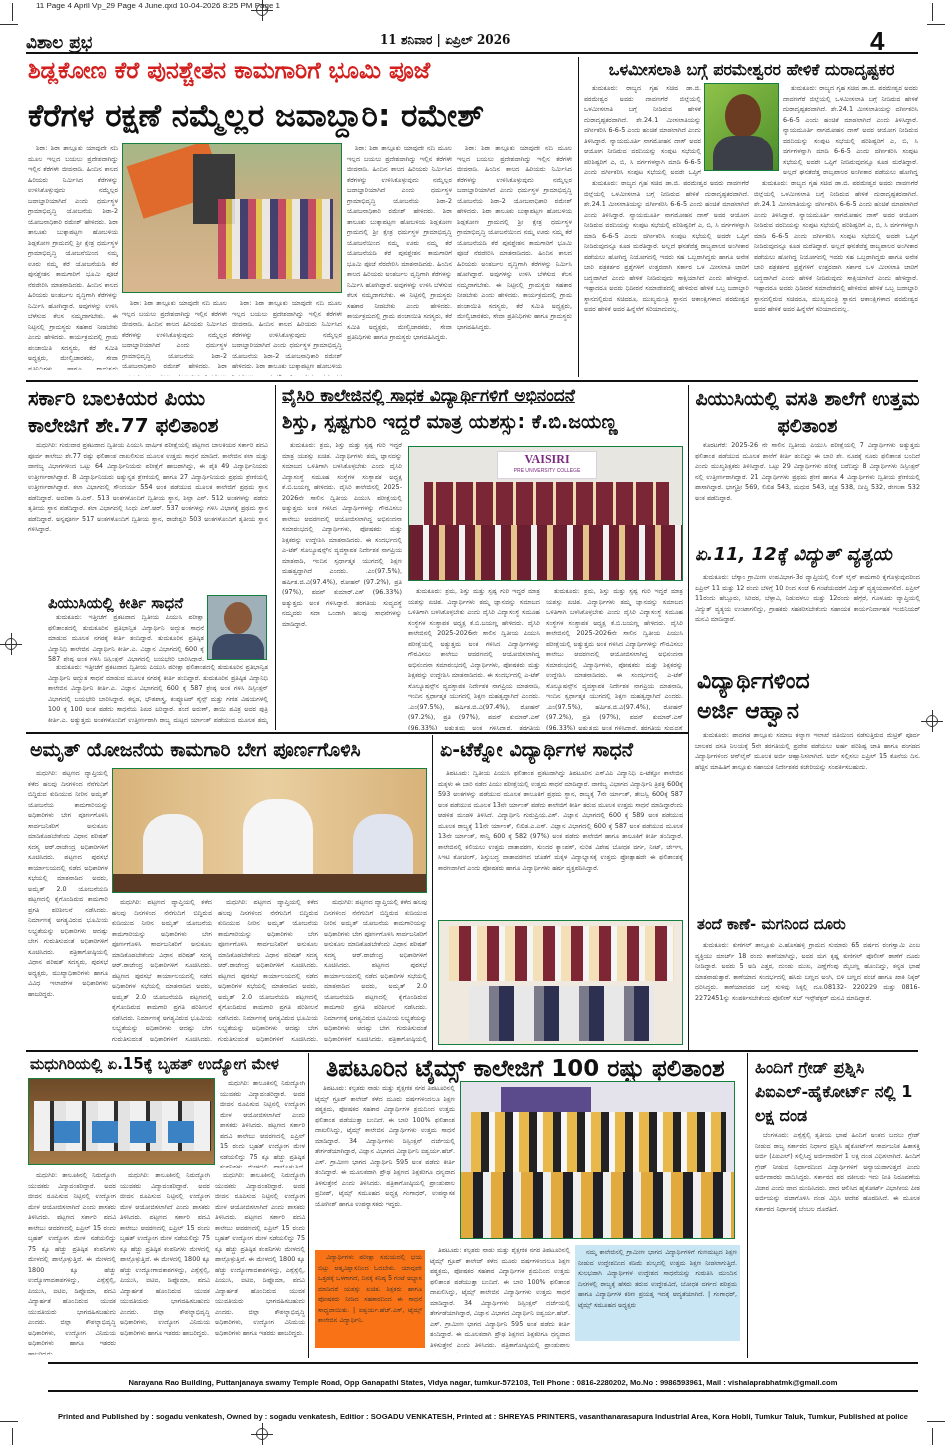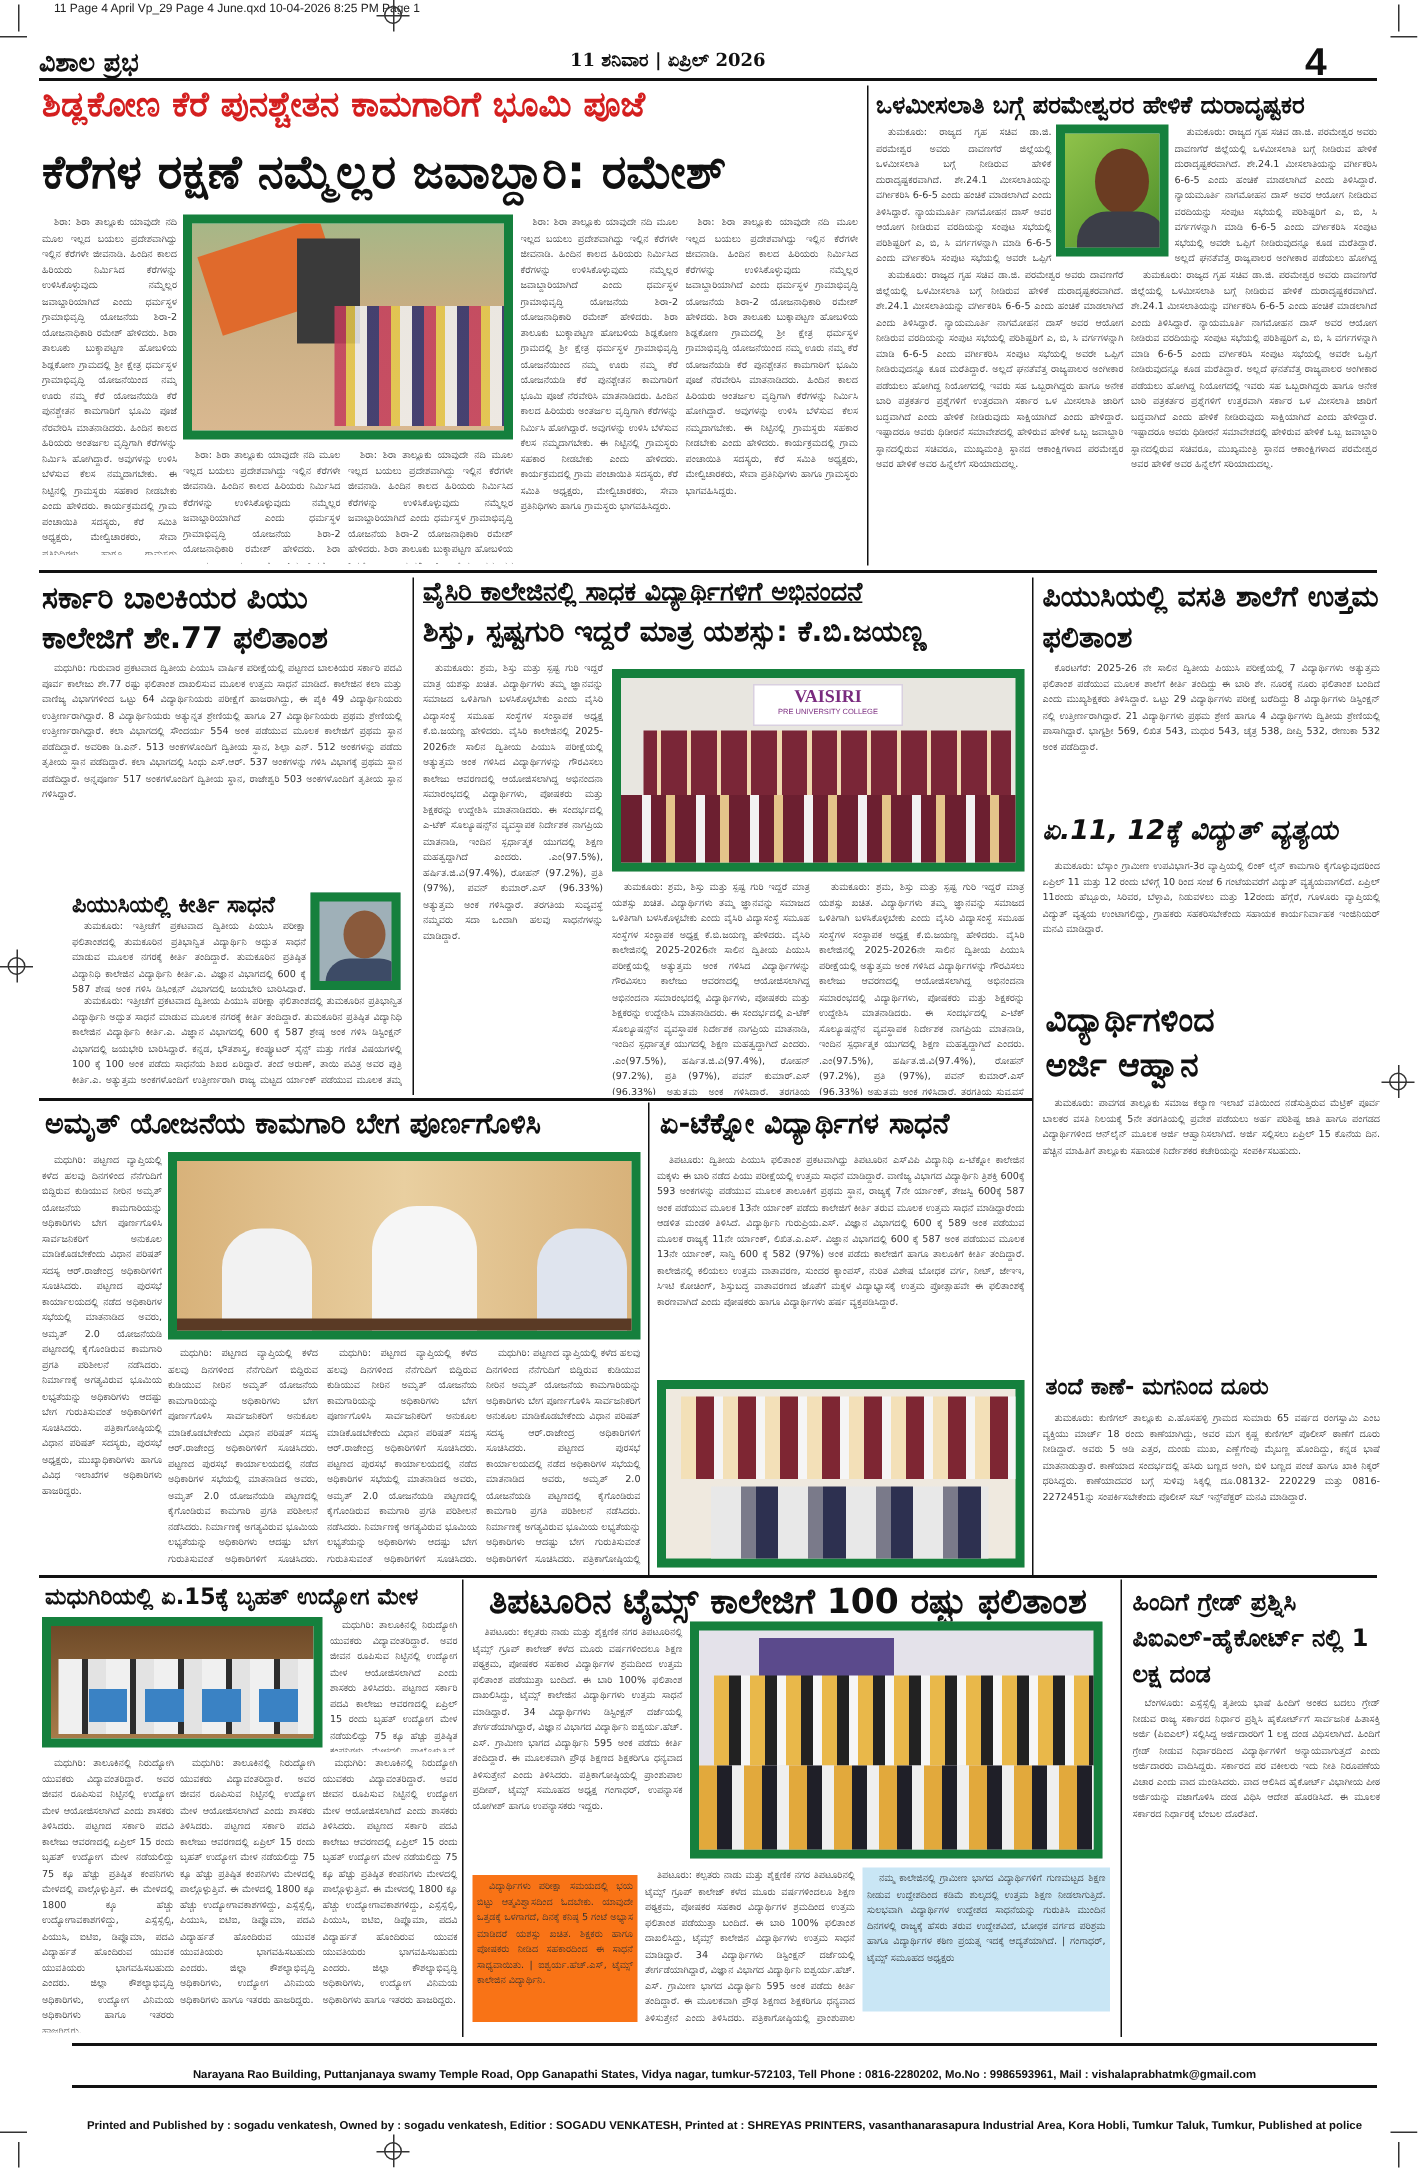--- a/index.html
+++ b/index.html
@@ -14,21 +14,21 @@
 
   .masthead-logo { left: 26px; top: 32px; font-size: 17px; font-weight: bold; font-family: "DejaVu Sans", sans-serif; }
   .masthead-date { left: 380px; top: 33px; font-size: 12px; font-weight: bold; font-family: "DejaVu Serif", serif; }
   .masthead-page { left: 870px; top: 26px; font-size: 26px; font-weight: bold; font-family: "Liberation Sans", sans-serif; }
   .rule { background: #111; }
 
   .head-red { color: #d41f1f; font-weight: bold; }
   .head-black { color: #111; font-weight: bold; }
   .txt { font-size: 6.4px; line-height: 10.5px; color: #333; text-align: justify; overflow: hidden; }
   .txt p { text-indent: 8px; margin-bottom: 1px; }
-  .photo { overflow: hidden; border: 6px solid #15803d; }
+  .photo { overflow: hidden; border: 1px solid #15803d; }
   .box-pink { background: #f97316; }
   .box-blue { background: #c9e6f5; }
   .footer { font-family: "Liberation Sans", sans-serif; font-size: 7.6px; font-weight: bold; text-align: center; line-height: 11px; color: #111; }
   .vline { width: 1px; background: #111; }
 </style>
 </head>
 <body>
 
 <div class="abs slug">11 Page 4 April Vp_29 Page 4 June.qxd 10-04-2026 8:25 PM Page 1</div>
 <div class="abs reg" style="left:256px;top:4px;"></div>
@@ -67,21 +67,21 @@
   </div>
 <div class="abs txt" style="left:347px;top:143px;width:105px;height:233px;">
     <p>ಶಿರಾ: ಶಿರಾ ತಾಲ್ಲೂಕು ಯಾವುದೇ ನದಿ ಮೂಲ ಇಲ್ಲದ ಬಯಲು ಪ್ರದೇಶವಾಗಿದ್ದು ಇಲ್ಲಿನ ಕೆರೆಗಳೇ ಜೀವನಾಡಿ. ಹಿಂದಿನ ಕಾಲದ ಹಿರಿಯರು ನಿರ್ಮಿಸಿದ ಕೆರೆಗಳನ್ನು ಉಳಿಸಿಕೊಳ್ಳುವುದು ನಮ್ಮೆಲ್ಲರ ಜವಾಬ್ದಾರಿಯಾಗಿದೆ ಎಂದು ಧರ್ಮಸ್ಥಳ ಗ್ರಾಮಾಭಿವೃದ್ಧಿ ಯೋಜನೆಯ ಶಿರಾ-2 ಯೋಜನಾಧಿಕಾರಿ ರಮೇಶ್ ಹೇಳಿದರು. ಶಿರಾ ತಾಲೂಕು ಬುಕ್ಕಾಪಟ್ಟಣ ಹೋಬಳಿಯ ಶಿಡ್ಲಕೋಣ ಗ್ರಾಮದಲ್ಲಿ ಶ್ರೀ ಕ್ಷೇತ್ರ ಧರ್ಮಸ್ಥಳ ಗ್ರಾಮಾಭಿವೃದ್ಧಿ ಯೋಜನೆಯಿಂದ ನಮ್ಮ ಊರು ನಮ್ಮ ಕೆರೆ ಯೋಜನೆಯಡಿ ಕೆರೆ ಪುನಶ್ಚೇತನ ಕಾಮಗಾರಿಗೆ ಭೂಮಿ ಪೂಜೆ ನೆರವೇರಿಸಿ ಮಾತನಾಡಿದರು. ಹಿಂದಿನ ಕಾಲದ ಹಿರಿಯರು ಅಂತರ್ಜಲ ವೃದ್ಧಿಗಾಗಿ ಕೆರೆಗಳನ್ನು ನಿರ್ಮಿಸಿ ಹೋಗಿದ್ದಾರೆ. ಅವುಗಳನ್ನು ಉಳಿಸಿ ಬೆಳೆಸುವ ಕೆಲಸ ನಮ್ಮದಾಗಬೇಕು. ಈ ನಿಟ್ಟಿನಲ್ಲಿ ಗ್ರಾಮಸ್ಥರು ಸಹಕಾರ ನೀಡಬೇಕು ಎಂದು ಹೇಳಿದರು. ಕಾರ್ಯಕ್ರಮದಲ್ಲಿ ಗ್ರಾಮ ಪಂಚಾಯಿತಿ ಸದಸ್ಯರು, ಕೆರೆ ಸಮಿತಿ ಅಧ್ಯಕ್ಷರು, ಮೇಲ್ವಿಚಾರಕರು, ಸೇವಾ ಪ್ರತಿನಿಧಿಗಳು ಹಾಗೂ ಗ್ರಾಮಸ್ಥರು ಭಾಗವಹಿಸಿದ್ದರು.</p>
   </div>
 <div class="abs txt" style="left:457px;top:143px;width:115px;height:233px;">
     <p>ಶಿರಾ: ಶಿರಾ ತಾಲ್ಲೂಕು ಯಾವುದೇ ನದಿ ಮೂಲ ಇಲ್ಲದ ಬಯಲು ಪ್ರದೇಶವಾಗಿದ್ದು ಇಲ್ಲಿನ ಕೆರೆಗಳೇ ಜೀವನಾಡಿ. ಹಿಂದಿನ ಕಾಲದ ಹಿರಿಯರು ನಿರ್ಮಿಸಿದ ಕೆರೆಗಳನ್ನು ಉಳಿಸಿಕೊಳ್ಳುವುದು ನಮ್ಮೆಲ್ಲರ ಜವಾಬ್ದಾರಿಯಾಗಿದೆ ಎಂದು ಧರ್ಮಸ್ಥಳ ಗ್ರಾಮಾಭಿವೃದ್ಧಿ ಯೋಜನೆಯ ಶಿರಾ-2 ಯೋಜನಾಧಿಕಾರಿ ರಮೇಶ್ ಹೇಳಿದರು. ಶಿರಾ ತಾಲೂಕು ಬುಕ್ಕಾಪಟ್ಟಣ ಹೋಬಳಿಯ ಶಿಡ್ಲಕೋಣ ಗ್ರಾಮದಲ್ಲಿ ಶ್ರೀ ಕ್ಷೇತ್ರ ಧರ್ಮಸ್ಥಳ ಗ್ರಾಮಾಭಿವೃದ್ಧಿ ಯೋಜನೆಯಿಂದ ನಮ್ಮ ಊರು ನಮ್ಮ ಕೆರೆ ಯೋಜನೆಯಡಿ ಕೆರೆ ಪುನಶ್ಚೇತನ ಕಾಮಗಾರಿಗೆ ಭೂಮಿ ಪೂಜೆ ನೆರವೇರಿಸಿ ಮಾತನಾಡಿದರು. ಹಿಂದಿನ ಕಾಲದ ಹಿರಿಯರು ಅಂತರ್ಜಲ ವೃದ್ಧಿಗಾಗಿ ಕೆರೆಗಳನ್ನು ನಿರ್ಮಿಸಿ ಹೋಗಿದ್ದಾರೆ. ಅವುಗಳನ್ನು ಉಳಿಸಿ ಬೆಳೆಸುವ ಕೆಲಸ ನಮ್ಮದಾಗಬೇಕು. ಈ ನಿಟ್ಟಿನಲ್ಲಿ ಗ್ರಾಮಸ್ಥರು ಸಹಕಾರ ನೀಡಬೇಕು ಎಂದು ಹೇಳಿದರು. ಕಾರ್ಯಕ್ರಮದಲ್ಲಿ ಗ್ರಾಮ ಪಂಚಾಯಿತಿ ಸದಸ್ಯರು, ಕೆರೆ ಸಮಿತಿ ಅಧ್ಯಕ್ಷರು, ಮೇಲ್ವಿಚಾರಕರು, ಸೇವಾ ಪ್ರತಿನಿಧಿಗಳು ಹಾಗೂ ಗ್ರಾಮಸ್ಥರು ಭಾಗವಹಿಸಿದ್ದರು.</p>
   </div>
 
 <div class="abs vline" style="left:578px;top:57px;height:320px;"></div>
 
-<div class="abs head-black" style="left:584px;top:60px;width:335px;font-size:16px;">ಒಳಮೀಸಲಾತಿ ಬಗ್ಗೆ ಪರಮೇಶ್ವರರ ಹೇಳಿಕೆ ದುರಾದೃಷ್ಟಕರ</div>
+<div class="abs head-black" style="left:584px;top:60px;width:335px;font-size:16px;text-align:center;">ಒಳಮೀಸಲಾತಿ ಬಗ್ಗೆ ಪರಮೇಶ್ವರರ ಹೇಳಿಕೆ ದುರಾದೃಷ್ಟಕರ</div>
 <div class="abs txt" style="left:584px;top:83px;width:117px;height:93px;">
     <p>ತುಮಕೂರು: ರಾಜ್ಯದ ಗೃಹ ಸಚಿವ ಡಾ.ಜಿ. ಪರಮೇಶ್ವರ ಅವರು ದಾವಣಗೆರೆ ಜಿಲ್ಲೆಯಲ್ಲಿ ಒಳಮೀಸಲಾತಿ ಬಗ್ಗೆ ನೀಡಿರುವ ಹೇಳಿಕೆ ದುರಾದೃಷ್ಟಕರವಾಗಿದೆ. ಶೇ.24.1 ಮೀಸಲಾತಿಯನ್ನು ವರ್ಗೀಕರಿಸಿ 6-6-5 ಎಂದು ಹಂಚಿಕೆ ಮಾಡಲಾಗಿದೆ ಎಂದು ತಿಳಿಸಿದ್ದಾರೆ. ನ್ಯಾಯಮೂರ್ತಿ ನಾಗಮೋಹನ ದಾಸ್ ಅವರ ಆಯೋಗ ನೀಡಿರುವ ವರದಿಯನ್ನು ಸಂಪುಟ ಸಭೆಯಲ್ಲಿ ಪರಿಶಿಷ್ಟರಿಗೆ ಎ, ಬಿ, ಸಿ ವರ್ಗಗಳನ್ನಾಗಿ ಮಾಡಿ 6-6-5 ಎಂದು ವರ್ಗೀಕರಿಸಿ ಸಂಪುಟ ಸಭೆಯಲ್ಲಿ ಅವರೇ ಒಪ್ಪಿಗೆ ನೀಡಿರುವುದನ್ನೂ ಕೂಡ ಮರೆತಿದ್ದಾರೆ. ಅಲ್ಲದೆ ಘನತೆವೆತ್ತ ರಾಜ್ಯಪಾಲರ ಅಂಗೀಕಾರ ಪಡೆಯಲು ಹೋಗಿದ್ದ ನಿಯೋಗದಲ್ಲಿ ಇವರು ಸಹ ಒಬ್ಬರಾಗಿದ್ದರು ಹಾಗೂ ಅನೇಕ ಬಾರಿ ಪತ್ರಕರ್ತರ ಪ್ರಶ್ನೆಗಳಿಗೆ ಉತ್ತರವಾಗಿ ಸರ್ಕಾರ ಒಳ ಮೀಸಲಾತಿ ಜಾರಿಗೆ ಬದ್ಧವಾಗಿದೆ ಎಂದು ಹೇಳಿಕೆ ನೀಡಿರುವುದು ಸಾಕ್ಷಿಯಾಗಿದೆ ಎಂದು ಹೇಳಿದ್ದಾರೆ. ಇಷ್ಟಾದರೂ ಅವರು ಧಿಡೀರನೆ ಸಮಾವೇಶದಲ್ಲಿ ಹೇಳಿರುವ ಹೇಳಿಕೆ ಒಬ್ಬ ಜವಾಬ್ದಾರಿ ಸ್ಥಾನದಲ್ಲಿರುವ ಸಚಿವರೂ, ಮುಖ್ಯಮಂತ್ರಿ ಸ್ಥಾನದ ಆಕಾಂಕ್ಷಿಗಳಾದ ಪರಮೇಶ್ವರ ಅವರ ಹೇಳಿಕೆ ಅವರ ಹಿನ್ನೆಲೆಗೆ ಸರಿಯಾದುದಲ್ಲ.</p>
   </div>
 <div class="abs photo" style="left:704px;top:83px;width:75px;height:88px;background:linear-gradient(135deg,#8fc24a,#4d8e2a);">
   <div style="position:absolute;left:20px;top:10px;width:36px;height:44px;border-radius:50%;background:#6b3c22;"></div>
   <div style="position:absolute;left:8px;top:52px;width:60px;height:40px;background:#3c3e48;border-radius:20px 20px 0 0;"></div>
 </div>
 <div class="abs txt" style="left:783px;top:83px;width:135px;height:93px;">
     <p>ತುಮಕೂರು: ರಾಜ್ಯದ ಗೃಹ ಸಚಿವ ಡಾ.ಜಿ. ಪರಮೇಶ್ವರ ಅವರು ದಾವಣಗೆರೆ ಜಿಲ್ಲೆಯಲ್ಲಿ ಒಳಮೀಸಲಾತಿ ಬಗ್ಗೆ ನೀಡಿರುವ ಹೇಳಿಕೆ ದುರಾದೃಷ್ಟಕರವಾಗಿದೆ. ಶೇ.24.1 ಮೀಸಲಾತಿಯನ್ನು ವರ್ಗೀಕರಿಸಿ 6-6-5 ಎಂದು ಹಂಚಿಕೆ ಮಾಡಲಾಗಿದೆ ಎಂದು ತಿಳಿಸಿದ್ದಾರೆ. ನ್ಯಾಯಮೂರ್ತಿ ನಾಗಮೋಹನ ದಾಸ್ ಅವರ ಆಯೋಗ ನೀಡಿರುವ ವರದಿಯನ್ನು ಸಂಪುಟ ಸಭೆಯಲ್ಲಿ ಪರಿಶಿಷ್ಟರಿಗೆ ಎ, ಬಿ, ಸಿ ವರ್ಗಗಳನ್ನಾಗಿ ಮಾಡಿ 6-6-5 ಎಂದು ವರ್ಗೀಕರಿಸಿ ಸಂಪುಟ ಸಭೆಯಲ್ಲಿ ಅವರೇ ಒಪ್ಪಿಗೆ ನೀಡಿರುವುದನ್ನೂ ಕೂಡ ಮರೆತಿದ್ದಾರೆ. ಅಲ್ಲದೆ ಘನತೆವೆತ್ತ ರಾಜ್ಯಪಾಲರ ಅಂಗೀಕಾರ ಪಡೆಯಲು ಹೋಗಿದ್ದ ನಿಯೋಗದಲ್ಲಿ ಇವರು ಸಹ ಒಬ್ಬರಾಗಿದ್ದರು ಹಾಗೂ ಅನೇಕ ಬಾರಿ ಪತ್ರಕರ್ತರ ಪ್ರಶ್ನೆಗಳಿಗೆ ಉತ್ತರವಾಗಿ ಸರ್ಕಾರ ಒಳ ಮೀಸಲಾತಿ ಜಾರಿಗೆ ಬದ್ಧವಾಗಿದೆ ಎಂದು ಹೇಳಿಕೆ ನೀಡಿರುವುದು ಸಾಕ್ಷಿಯಾಗಿದೆ ಎಂದು ಹೇಳಿದ್ದಾರೆ. ಇಷ್ಟಾದರೂ ಅವರು ಧಿಡೀರನೆ ಸಮಾವೇಶದಲ್ಲಿ ಹೇಳಿರುವ ಹೇಳಿಕೆ ಒಬ್ಬ ಜವಾಬ್ದಾರಿ ಸ್ಥಾನದಲ್ಲಿರುವ ಸಚಿವರೂ, ಮುಖ್ಯಮಂತ್ರಿ ಸ್ಥಾನದ ಆಕಾಂಕ್ಷಿಗಳಾದ ಪರಮೇಶ್ವರ ಅವರ ಹೇಳಿಕೆ ಅವರ ಹಿನ್ನೆಲೆಗೆ ಸರಿಯಾದುದಲ್ಲ.</p>
   </div>
@@ -128,21 +128,21 @@
 </div>
 <div class="abs txt" style="left:408px;top:586px;width:132px;height:144px;">
     <p>ತುಮಕೂರು: ಶ್ರಮ, ಶಿಸ್ತು ಮತ್ತು ಸ್ಪಷ್ಟ ಗುರಿ ಇದ್ದರೆ ಮಾತ್ರ ಯಶಸ್ಸು ಖಚಿತ. ವಿದ್ಯಾರ್ಥಿಗಳು ತಮ್ಮ ಜ್ಞಾನವನ್ನು ಸಮಾಜದ ಒಳಿತಿಗಾಗಿ ಬಳಸಿಕೊಳ್ಳಬೇಕು ಎಂದು ವೈಸಿರಿ ವಿದ್ಯಾಸಂಸ್ಥೆ ಸಮೂಹ ಸಂಸ್ಥೆಗಳ ಸಂಸ್ಥಾಪಕ ಅಧ್ಯಕ್ಷ ಕೆ.ಬಿ.ಜಯಣ್ಣ ಹೇಳಿದರು. ವೈಸಿರಿ ಕಾಲೇಜಿನಲ್ಲಿ 2025-2026ನೇ ಸಾಲಿನ ದ್ವಿತೀಯ ಪಿಯುಸಿ ಪರೀಕ್ಷೆಯಲ್ಲಿ ಅತ್ಯುತ್ತಮ ಅಂಕ ಗಳಿಸಿದ ವಿದ್ಯಾರ್ಥಿಗಳನ್ನು ಗೌರವಿಸಲು ಕಾಲೇಜು ಆವರಣದಲ್ಲಿ ಆಯೋಜಿಸಲಾಗಿದ್ದ ಅಭಿನಂದನಾ ಸಮಾರಂಭದಲ್ಲಿ ವಿದ್ಯಾರ್ಥಿಗಳು, ಪೋಷಕರು ಮತ್ತು ಶಿಕ್ಷಕರನ್ನು ಉದ್ದೇಶಿಸಿ ಮಾತನಾಡಿದರು. ಈ ಸಂದರ್ಭದಲ್ಲಿ ಎ-ಟೆಕ್ ಸೊಲ್ಯೂಷನ್ಸ್‌ನ ವ್ಯವಸ್ಥಾಪಕ ನಿರ್ದೇಶಕ ನಾಗಪ್ರಿಯ ಮಾತನಾಡಿ, ಇಂದಿನ ಸ್ಪರ್ಧಾತ್ಮಕ ಯುಗದಲ್ಲಿ ಶಿಕ್ಷಣ ಮಹತ್ವದ್ದಾಗಿದೆ ಎಂದರು. .ಎಂ(97.5%), ಹರ್ಷಿತ.ಜಿ.ವಿ(97.4%), ರೋಹನ್ (97.2%), ಪ್ರತಿ (97%), ಪವನ್ ಕುಮಾರ್.ಎಸ್ (96.33%) ಅತ್ಯುತ್ತಮ ಅಂಕ ಗಳಿಸಿದ್ದಾರೆ. ತರಗತಿಯ ಸುವ್ಯವಸ್ಥೆ ನಮ್ಮವರು ಸದಾ ಒಂದಾಗಿ ಹಲವು ಸಾಧನೆಗಳನ್ನು ಮಾಡಿದ್ದಾರೆ.</p>
   </div>
 <div class="abs txt" style="left:546px;top:586px;width:137px;height:144px;">
     <p>ತುಮಕೂರು: ಶ್ರಮ, ಶಿಸ್ತು ಮತ್ತು ಸ್ಪಷ್ಟ ಗುರಿ ಇದ್ದರೆ ಮಾತ್ರ ಯಶಸ್ಸು ಖಚಿತ. ವಿದ್ಯಾರ್ಥಿಗಳು ತಮ್ಮ ಜ್ಞಾನವನ್ನು ಸಮಾಜದ ಒಳಿತಿಗಾಗಿ ಬಳಸಿಕೊಳ್ಳಬೇಕು ಎಂದು ವೈಸಿರಿ ವಿದ್ಯಾಸಂಸ್ಥೆ ಸಮೂಹ ಸಂಸ್ಥೆಗಳ ಸಂಸ್ಥಾಪಕ ಅಧ್ಯಕ್ಷ ಕೆ.ಬಿ.ಜಯಣ್ಣ ಹೇಳಿದರು. ವೈಸಿರಿ ಕಾಲೇಜಿನಲ್ಲಿ 2025-2026ನೇ ಸಾಲಿನ ದ್ವಿತೀಯ ಪಿಯುಸಿ ಪರೀಕ್ಷೆಯಲ್ಲಿ ಅತ್ಯುತ್ತಮ ಅಂಕ ಗಳಿಸಿದ ವಿದ್ಯಾರ್ಥಿಗಳನ್ನು ಗೌರವಿಸಲು ಕಾಲೇಜು ಆವರಣದಲ್ಲಿ ಆಯೋಜಿಸಲಾಗಿದ್ದ ಅಭಿನಂದನಾ ಸಮಾರಂಭದಲ್ಲಿ ವಿದ್ಯಾರ್ಥಿಗಳು, ಪೋಷಕರು ಮತ್ತು ಶಿಕ್ಷಕರನ್ನು ಉದ್ದೇಶಿಸಿ ಮಾತನಾಡಿದರು. ಈ ಸಂದರ್ಭದಲ್ಲಿ ಎ-ಟೆಕ್ ಸೊಲ್ಯೂಷನ್ಸ್‌ನ ವ್ಯವಸ್ಥಾಪಕ ನಿರ್ದೇಶಕ ನಾಗಪ್ರಿಯ ಮಾತನಾಡಿ, ಇಂದಿನ ಸ್ಪರ್ಧಾತ್ಮಕ ಯುಗದಲ್ಲಿ ಶಿಕ್ಷಣ ಮಹತ್ವದ್ದಾಗಿದೆ ಎಂದರು. .ಎಂ(97.5%), ಹರ್ಷಿತ.ಜಿ.ವಿ(97.4%), ರೋಹನ್ (97.2%), ಪ್ರತಿ (97%), ಪವನ್ ಕುಮಾರ್.ಎಸ್ (96.33%) ಅತ್ಯುತ್ತಮ ಅಂಕ ಗಳಿಸಿದ್ದಾರೆ. ತರಗತಿಯ ಸುವ್ಯವಸ್ಥೆ ನಮ್ಮವರು ಸದಾ ಒಂದಾಗಿ ಹಲವು ಸಾಧನೆಗಳನ್ನು ಮಾಡಿದ್ದಾರೆ.</p>
   </div>
 
 <div class="abs vline" style="left:688px;top:385px;height:665px;"></div>
 
-<div class="abs head-black" style="left:695px;top:385px;width:225px;font-size:19px;line-height:27px;">ಪಿಯುಸಿಯಲ್ಲಿ ವಸತಿ ಶಾಲೆಗೆ ಉತ್ತಮ ಫಲಿತಾಂಶ</div>
+<div class="abs head-black" style="left:695px;top:385px;width:225px;font-size:19px;line-height:27px;text-align:center;">ಪಿಯುಸಿಯಲ್ಲಿ ವಸತಿ ಶಾಲೆಗೆ ಉತ್ತಮ ಫಲಿತಾಂಶ</div>
 <div class="abs txt" style="left:695px;top:440px;width:225px;height:100px;">
     <p>ಕೊರಟಗೆರೆ: 2025-26 ನೇ ಸಾಲಿನ ದ್ವಿತೀಯ ಪಿಯುಸಿ ಪರೀಕ್ಷೆಯಲ್ಲಿ 7 ವಿದ್ಯಾರ್ಥಿಗಳು ಅತ್ಯುತ್ತಮ ಫಲಿತಾಂಶ ಪಡೆಯುವ ಮೂಲಕ ಶಾಲೆಗೆ ಕೀರ್ತಿ ತಂದಿದ್ದು ಈ ಬಾರಿ ಶೇ. ನೂರಕ್ಕೆ ನೂರು ಫಲಿತಾಂಶ ಬಂದಿದೆ ಎಂದು ಮುಖ್ಯಶಿಕ್ಷಕರು ತಿಳಿಸಿದ್ದಾರೆ. ಒಟ್ಟು 29 ವಿದ್ಯಾರ್ಥಿಗಳು ಪರೀಕ್ಷೆ ಬರೆದಿದ್ದು 8 ವಿದ್ಯಾರ್ಥಿಗಳು ಡಿಸ್ಟಿಂಕ್ಷನ್ ನಲ್ಲಿ ಉತ್ತೀರ್ಣರಾಗಿದ್ದಾರೆ. 21 ವಿದ್ಯಾರ್ಥಿಗಳು ಪ್ರಥಮ ಶ್ರೇಣಿ ಹಾಗೂ 4 ವಿದ್ಯಾರ್ಥಿಗಳು ದ್ವಿತೀಯ ಶ್ರೇಣಿಯಲ್ಲಿ ಪಾಸಾಗಿದ್ದಾರೆ. ಭಾಗ್ಯಶ್ರೀ 569, ಲಿಖಿತ 543, ಮಧುರ 543, ಚೈತ್ರ 538, ದೀಪ್ತಿ 532, ರೇಣುಕಾ 532 ಅಂಕ ಪಡೆದಿದ್ದಾರೆ.</p>
   </div>
 
 <div class="abs head-black" style="left:695px;top:543px;width:225px;font-size:18px;font-style:italic;">ಏ.11, 12ಕ್ಕೆ ವಿದ್ಯುತ್ ವ್ಯತ್ಯಯ</div>
 <div class="abs txt" style="left:695px;top:572px;width:225px;height:80px;">
     <p>ತುಮಕೂರು: ಬೆಸ್ಕಾಂ ಗ್ರಾಮೀಣ ಉಪವಿಭಾಗ-3ರ ವ್ಯಾಪ್ತಿಯಲ್ಲಿ ಲಿಂಕ್ ಲೈನ್ ಕಾಮಗಾರಿ ಕೈಗೊಳ್ಳುವುದರಿಂದ ಏಪ್ರಿಲ್ 11 ಮತ್ತು 12 ರಂದು ಬೆಳಿಗ್ಗೆ 10 ರಿಂದ ಸಂಜೆ 6 ಗಂಟೆಯವರೆಗೆ ವಿದ್ಯುತ್ ವ್ಯತ್ಯಯವಾಗಲಿದೆ. ಏಪ್ರಿಲ್ 11ರಂದು ಹೆಬ್ಬೂರು, ಸಿರಿವರ, ಬೆಳ್ಳಾವಿ, ನಿಡುವಳಲು ಮತ್ತು 12ರಂದು ಹೆಗ್ಗೆರೆ, ಗೂಳೂರು ವ್ಯಾಪ್ತಿಯಲ್ಲಿ ವಿದ್ಯುತ್ ವ್ಯತ್ಯಯ ಉಂಟಾಗಲಿದ್ದು, ಗ್ರಾಹಕರು ಸಹಕರಿಸಬೇಕೆಂದು ಸಹಾಯಕ ಕಾರ್ಯನಿರ್ವಾಹಕ ಇಂಜಿನಿಯರ್ ಮನವಿ ಮಾಡಿದ್ದಾರೆ.</p>
   </div>
 
 <div class="abs head-black" style="left:697px;top:666px;width:160px;font-size:22px;line-height:30px;">ವಿದ್ಯಾರ್ಥಿಗಳಿಂದ ಅರ್ಜಿ ಆಹ್ವಾನ</div>

